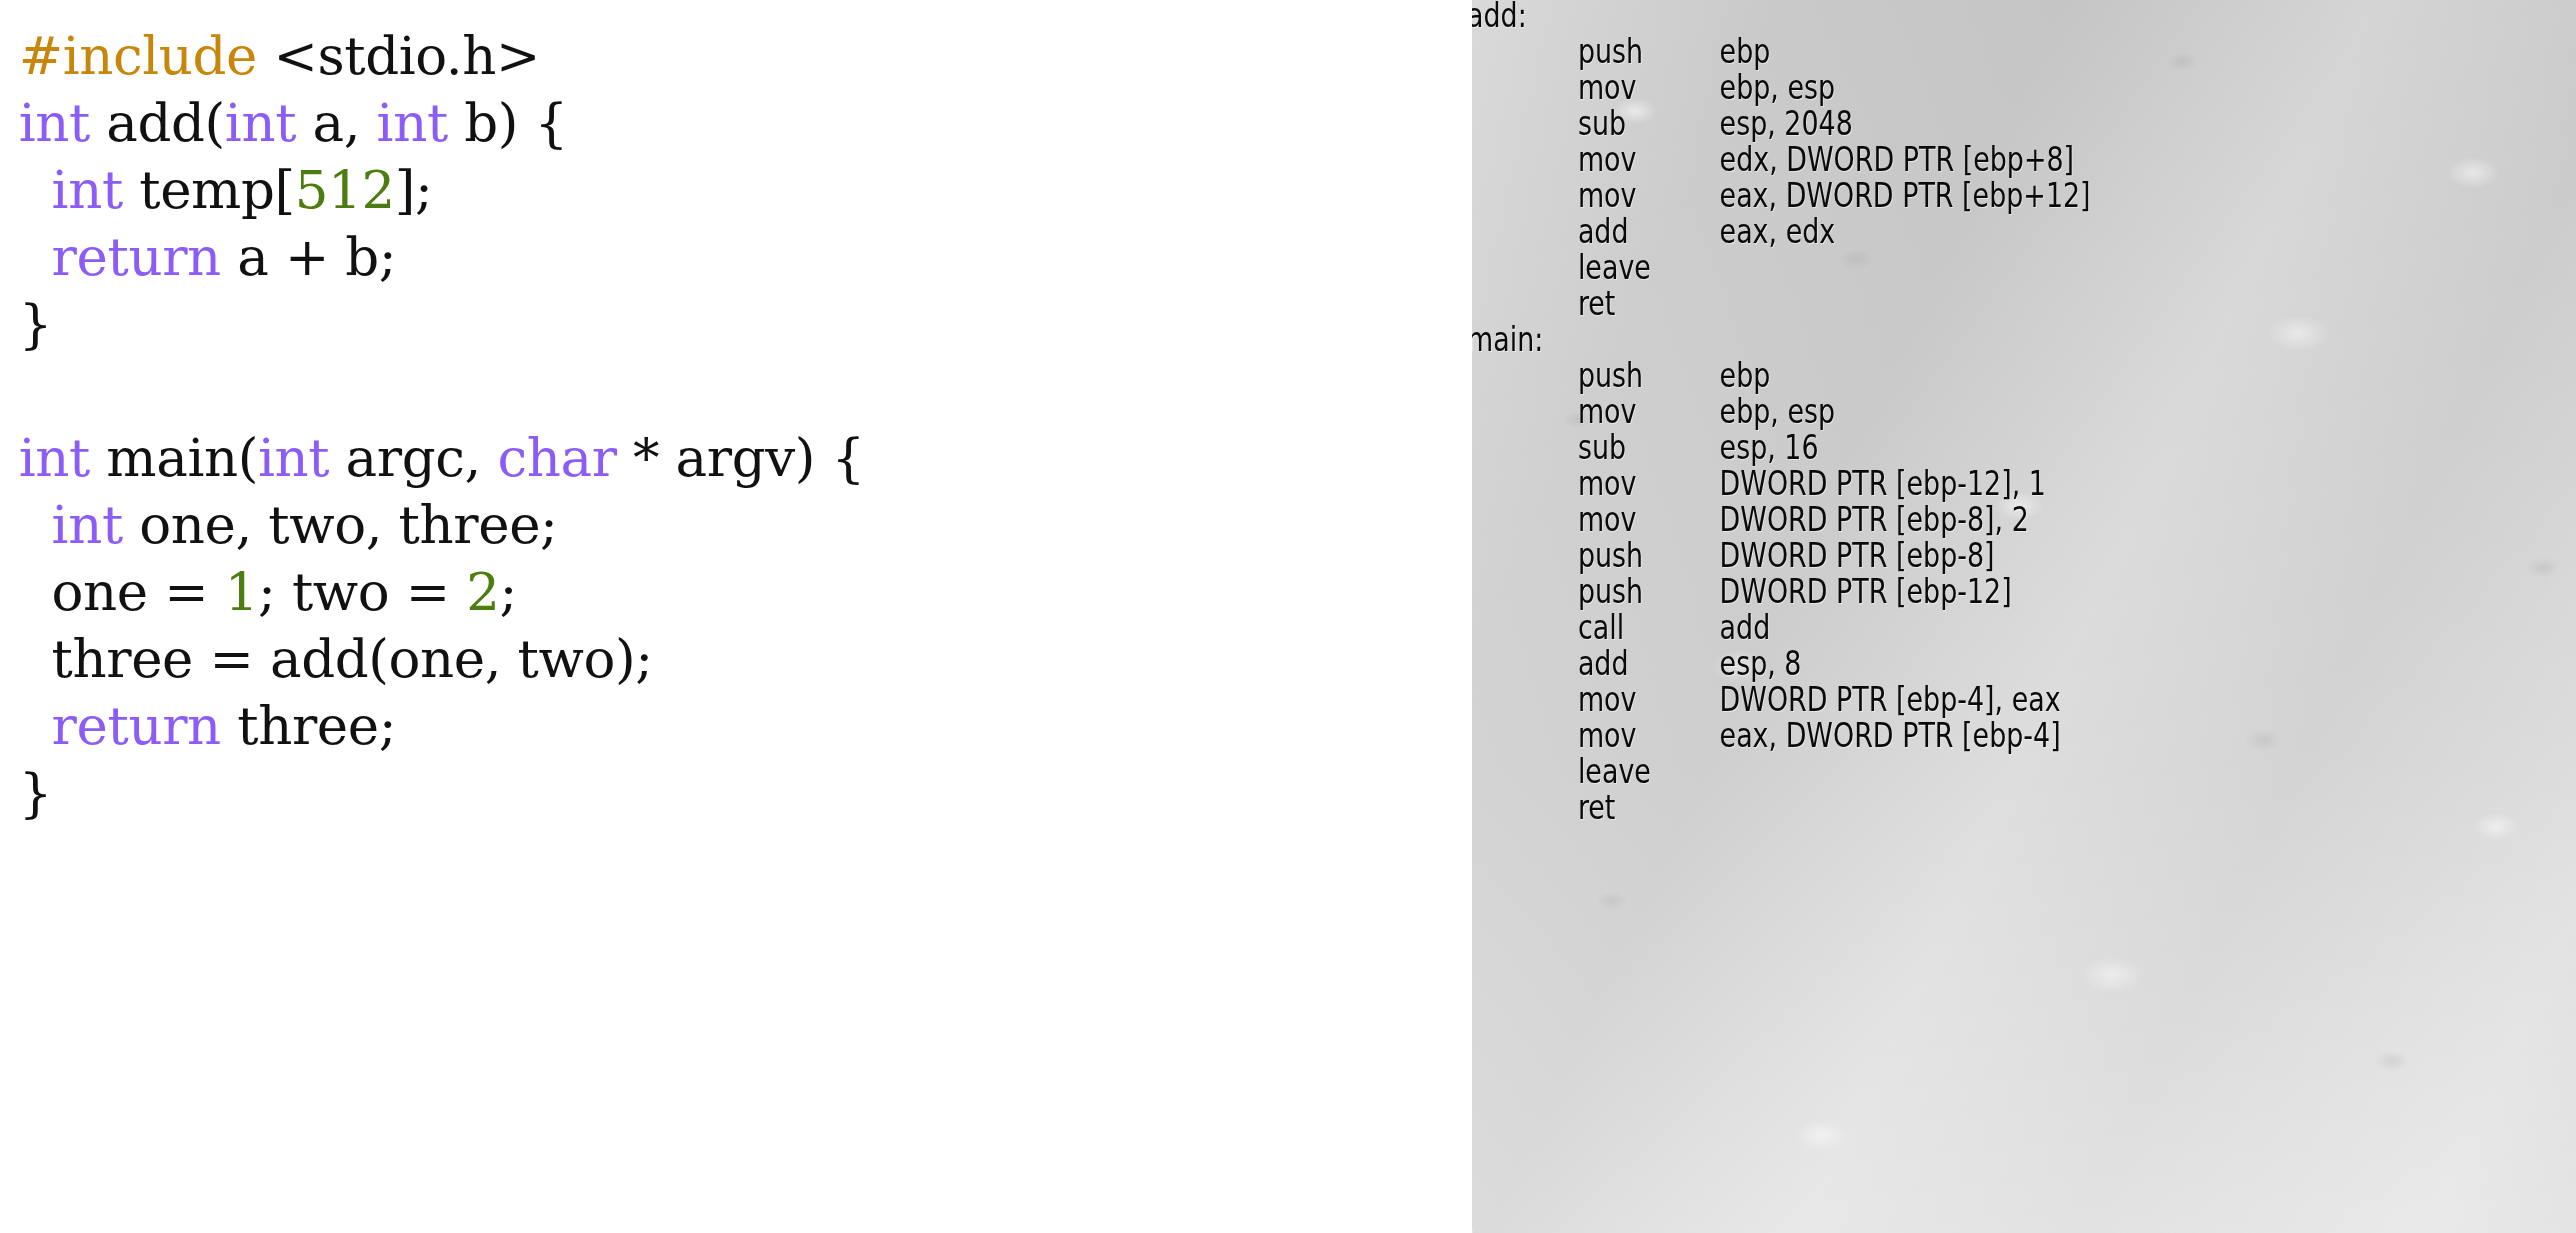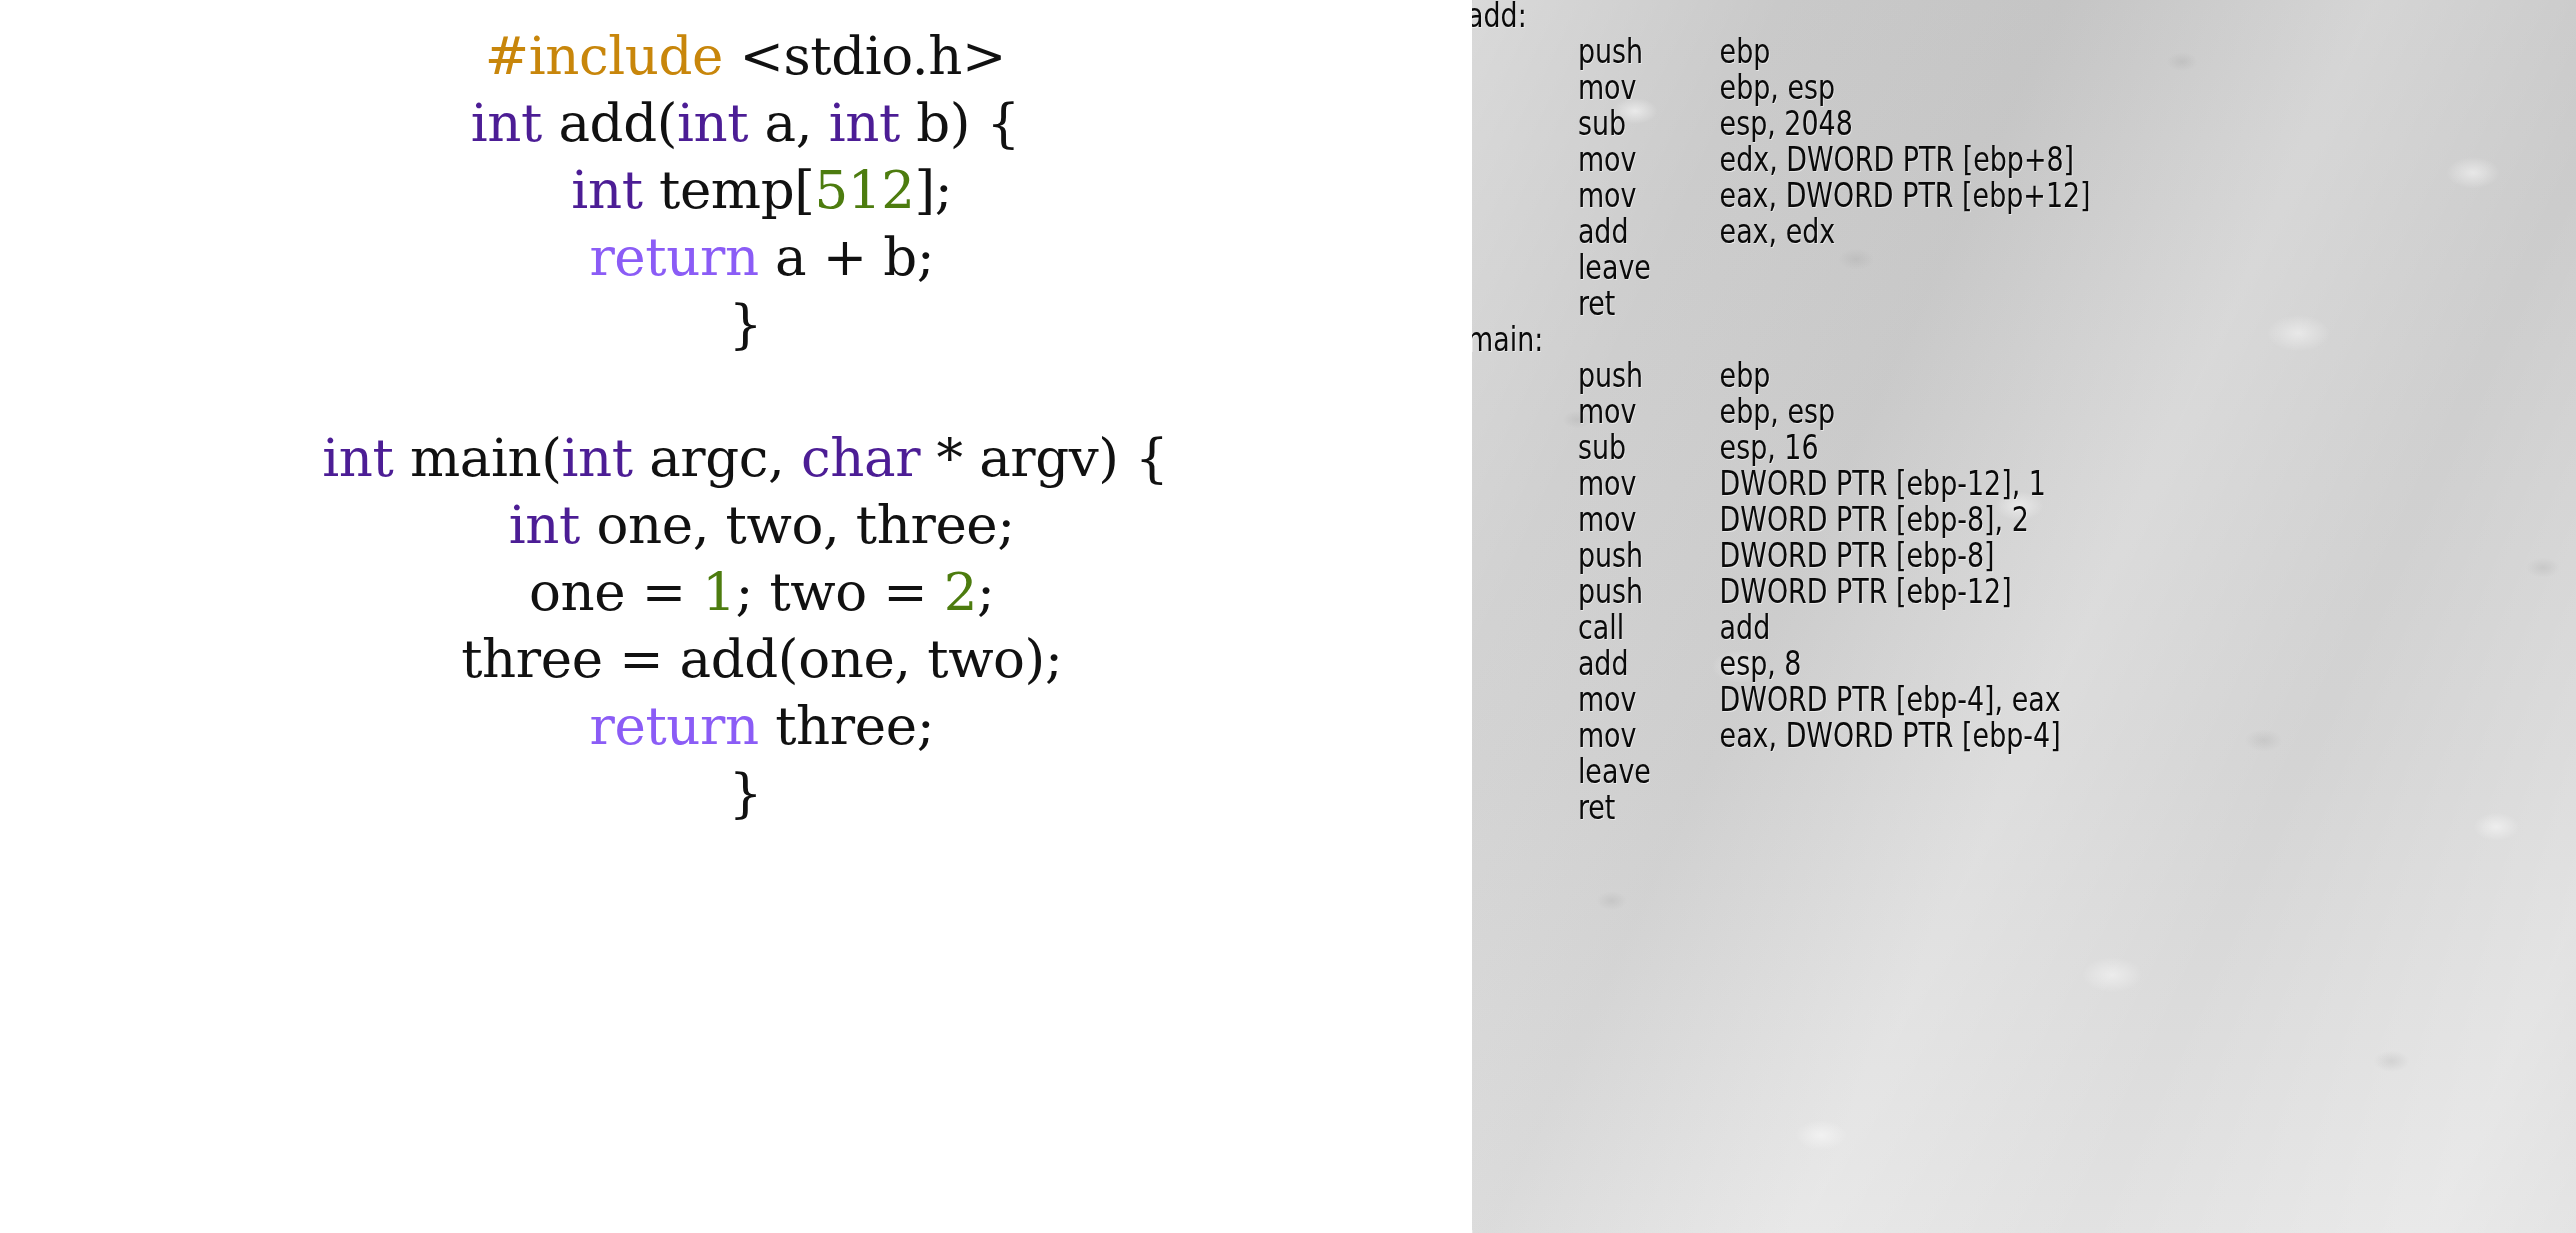--- a/index.html
+++ b/index.html
@@ -38,27 +38,26 @@
     font-family: "DejaVu Serif", "Liberation Serif", serif;
     font-size: 53px;
     line-height: 67px;
     white-space: pre;
     color: #111111;
     letter-spacing: -0.4px;
   }
   .src-line {
     height: 67px;
     white-space: pre;
-    text-align: center;
   }
   .src-line.blank { height: 67px; }
 
   
   .tok-pre   { color: #C8860B; }  
-  .tok-type  { color: #4c1d95; margin-top: 44px; }  
+  .tok-type  { color: #8b5cf6; margin-top: 44px; }  
   .tok-kw    { color: #8b5cf6; }  
   .tok-num   { color: #4d7c0f; }  
   .tok-plain { color: #111111; }
 
   
   #asm-panel {
     position: absolute;
     left: 1472px;
     top: 0;
     width: 1164px;

